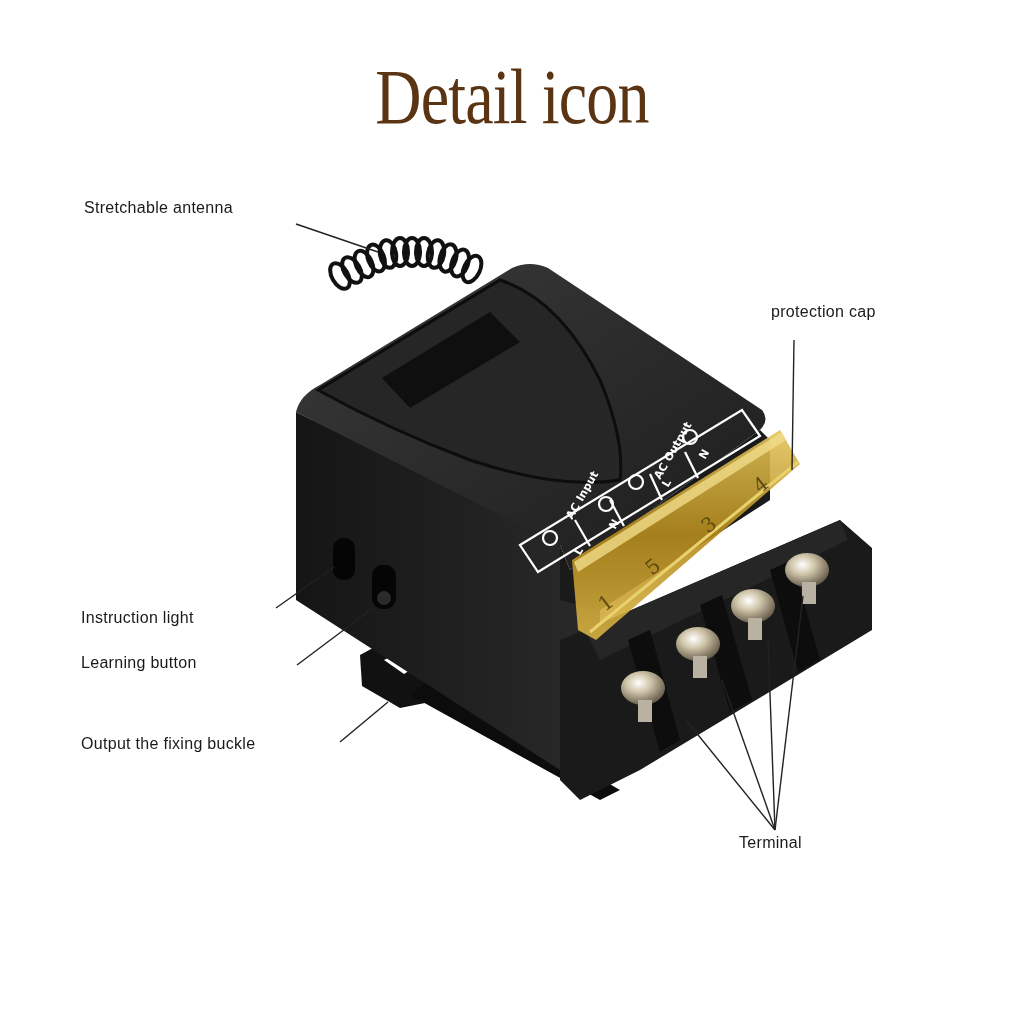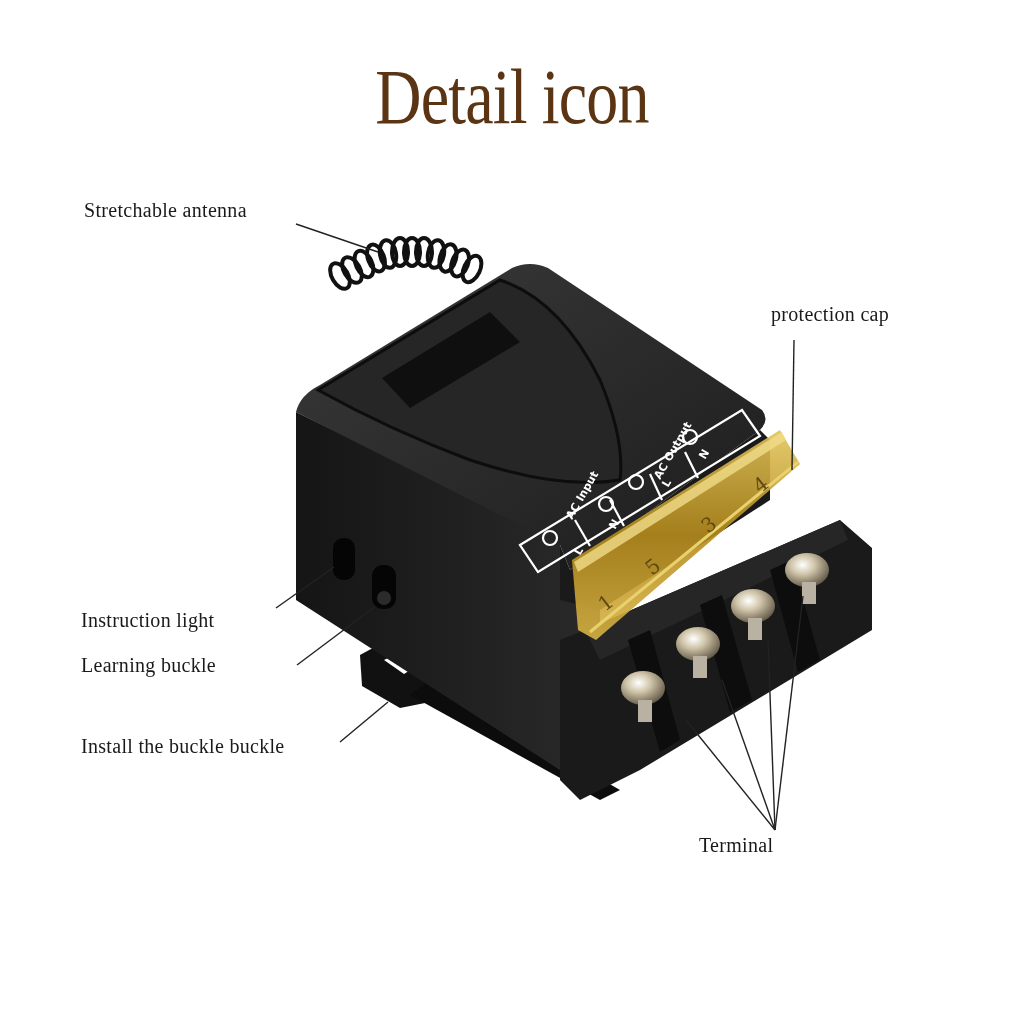--- a/index.html
+++ b/index.html
@@ -3,29 +3,29 @@
   <meta charset="utf-8">
   <style>
     html, body { margin: 0; padding: 0; background: #ffffff; }
     body { width: 1024px; height: 1024px; position: relative; overflow: hidden; font-family: "DejaVu Serif", serif; }
     .title {
       position: absolute; left: 0; top: 52px; width: 1024px; text-align: center;
       font-family: "Liberation Serif", serif; font-size: 78px; color: #5a3413;
       letter-spacing: -1px; transform: scaleX(0.82); transform-origin: 512px 0;
     }
     .label {
-      position: absolute; font-family: Liberation Serif, serif; font-size: 20px;
+      position: absolute; font-family: Liberation Sans, sans-serif; font-size: 16px;
       color: #1a1a1a; white-space: nowrap; letter-spacing: 0.3px;
     }
     #lbl-antenna { left: 84px; top: 199px; }
     #lbl-cap { left: 771px; top: 303px; }
     #lbl-light { left: 81px; top: 585px; margin-top: 24px; }
     #lbl-learn { left: 81px; top: 654px; }
     #lbl-buckle { left: 81px; top: 735px; }
-    #lbl-terminal { left: 699px; top: 834px; }
+    #lbl-terminal { left: 739px; top: 834px; }
     svg.illus { position: absolute; left: 0; top: 0; }
   </style>
 </head>
 <body>
 
 <div class="title">Detail icon</div>
 
 <svg class="illus" width="1024" height="1024" viewBox="0 0 1024 1024">
   <defs>
     <linearGradient id="topG" x1="0" y1="0" x2="1" y2="1">
@@ -144,15 +144,15 @@
     <line x1="775" y1="830" x2="686" y2="720"></line>
     <line x1="775" y1="830" x2="722" y2="680"></line>
     <line x1="775" y1="830" x2="768" y2="640"></line>
     <line x1="775" y1="830" x2="803" y2="596"></line>
   </g>
 </svg>
 
 <div class="label" id="lbl-antenna">Stretchable antenna</div>
 <div class="label" id="lbl-cap">protection cap</div>
 <div class="label" id="lbl-light">Instruction light</div>
-<div class="label" id="lbl-learn">Learning buckle</div>
-<div class="label" id="lbl-buckle">Install the buckle buckle</div>
+<div class="label" id="lbl-learn">Learning button</div>
+<div class="label" id="lbl-buckle">Output the fixing buckle</div>
 <div class="label" id="lbl-terminal">Terminal</div>
 
 </body></html>

